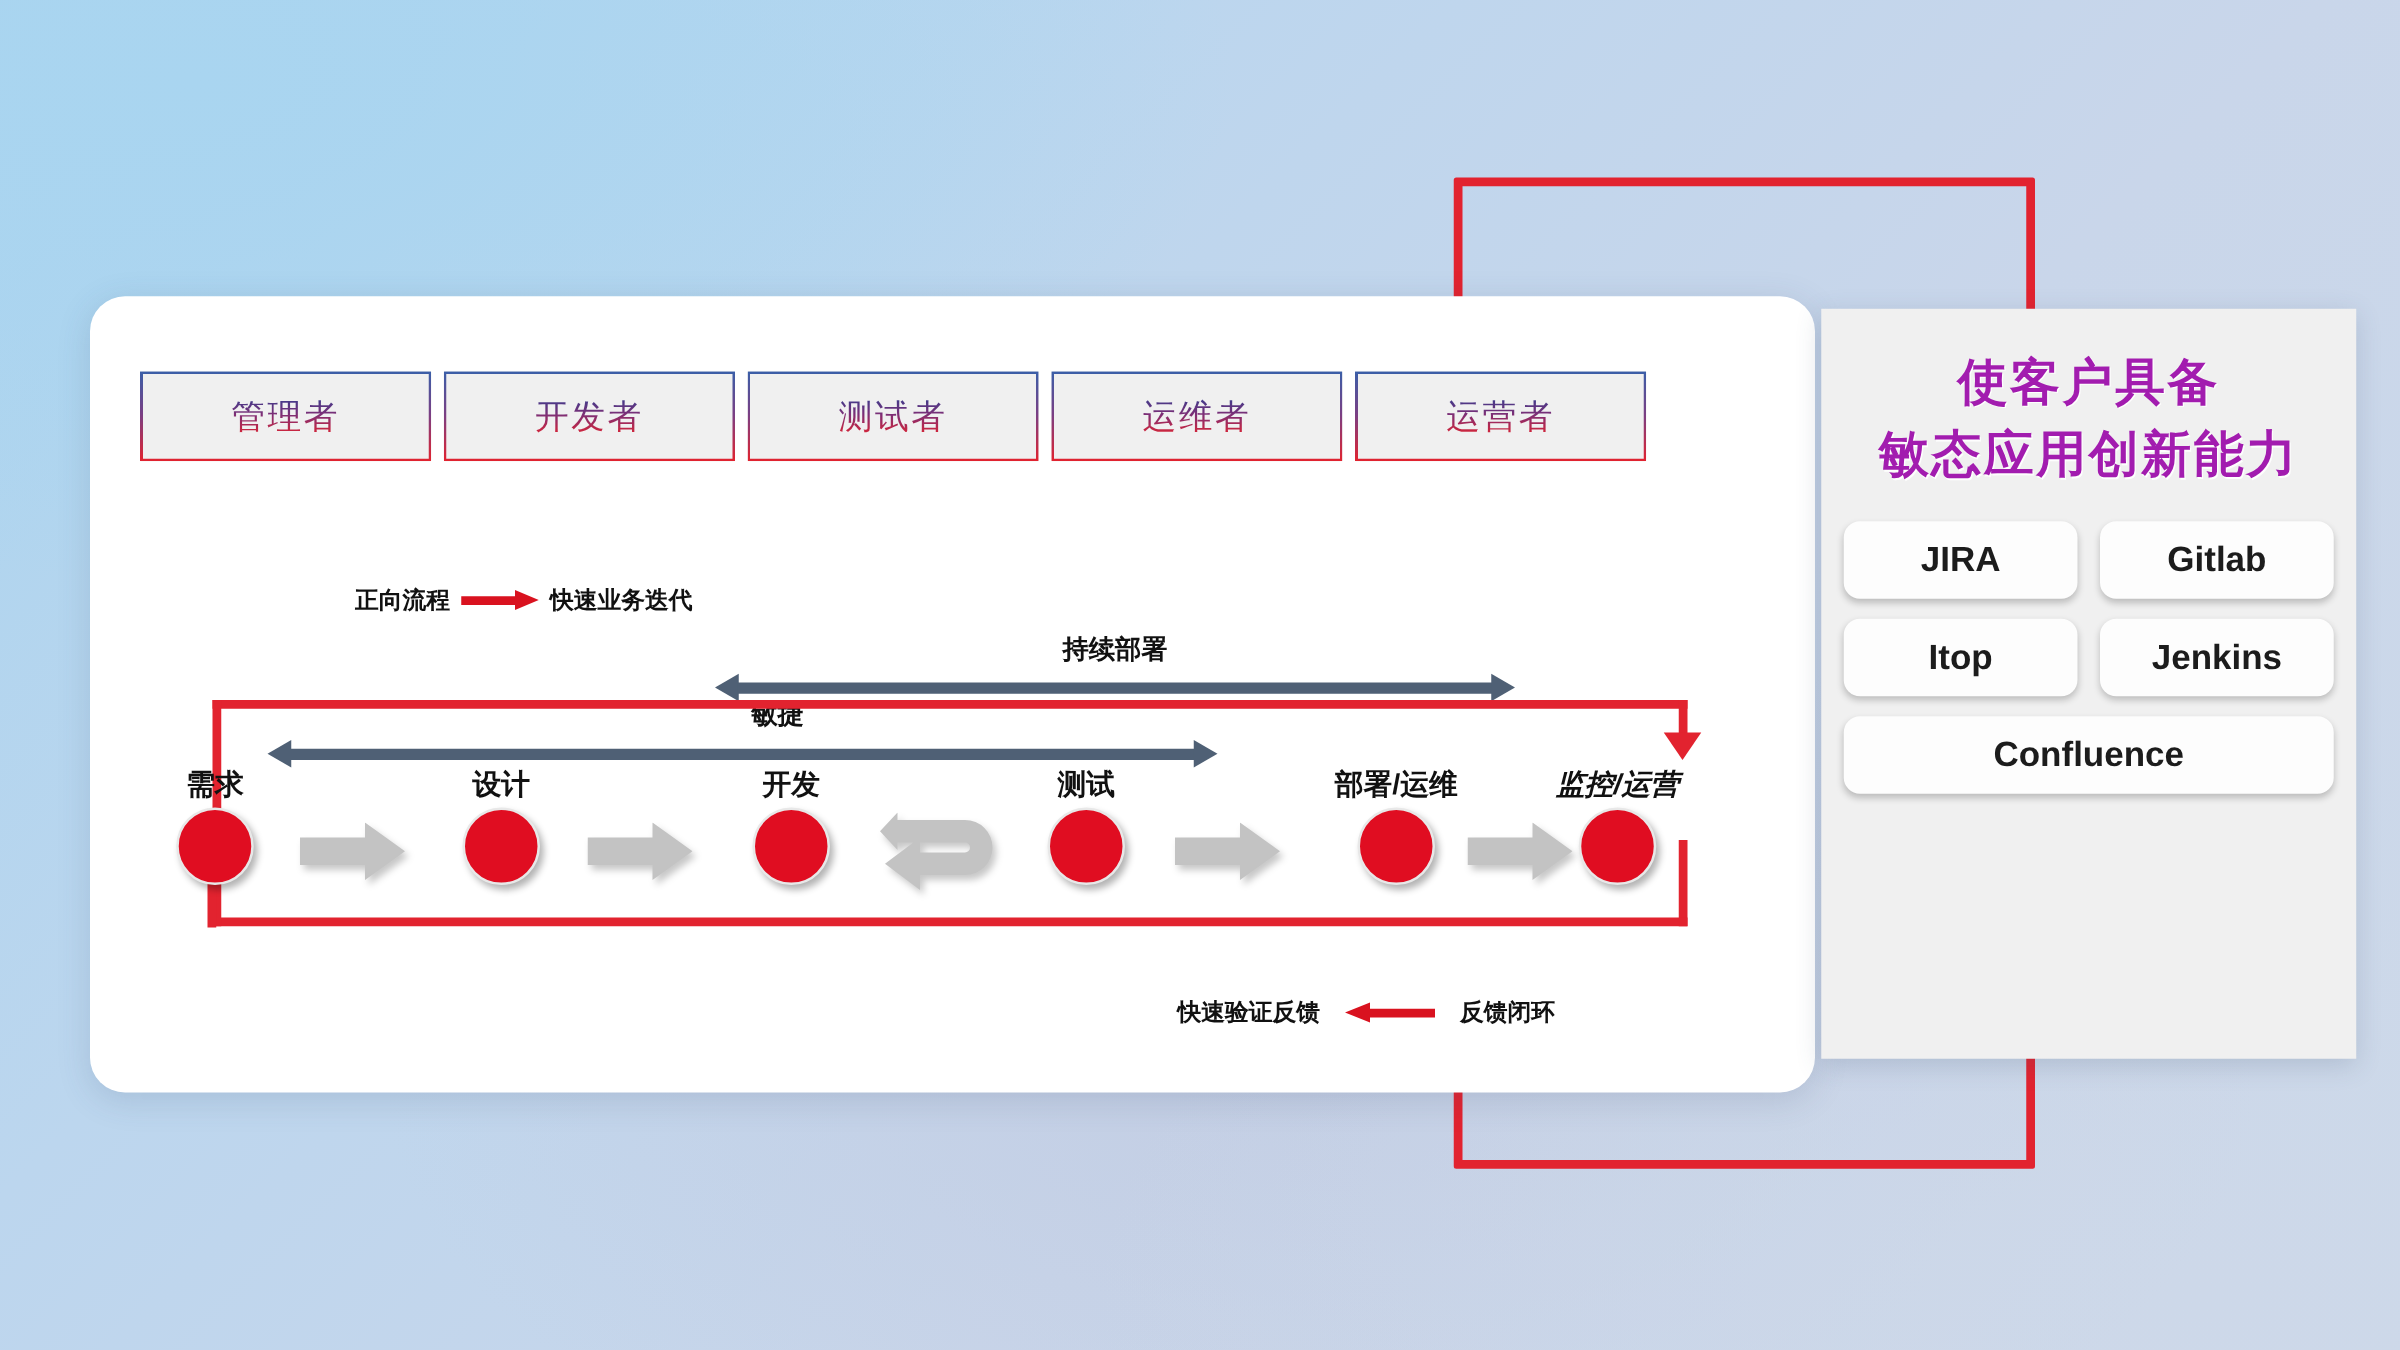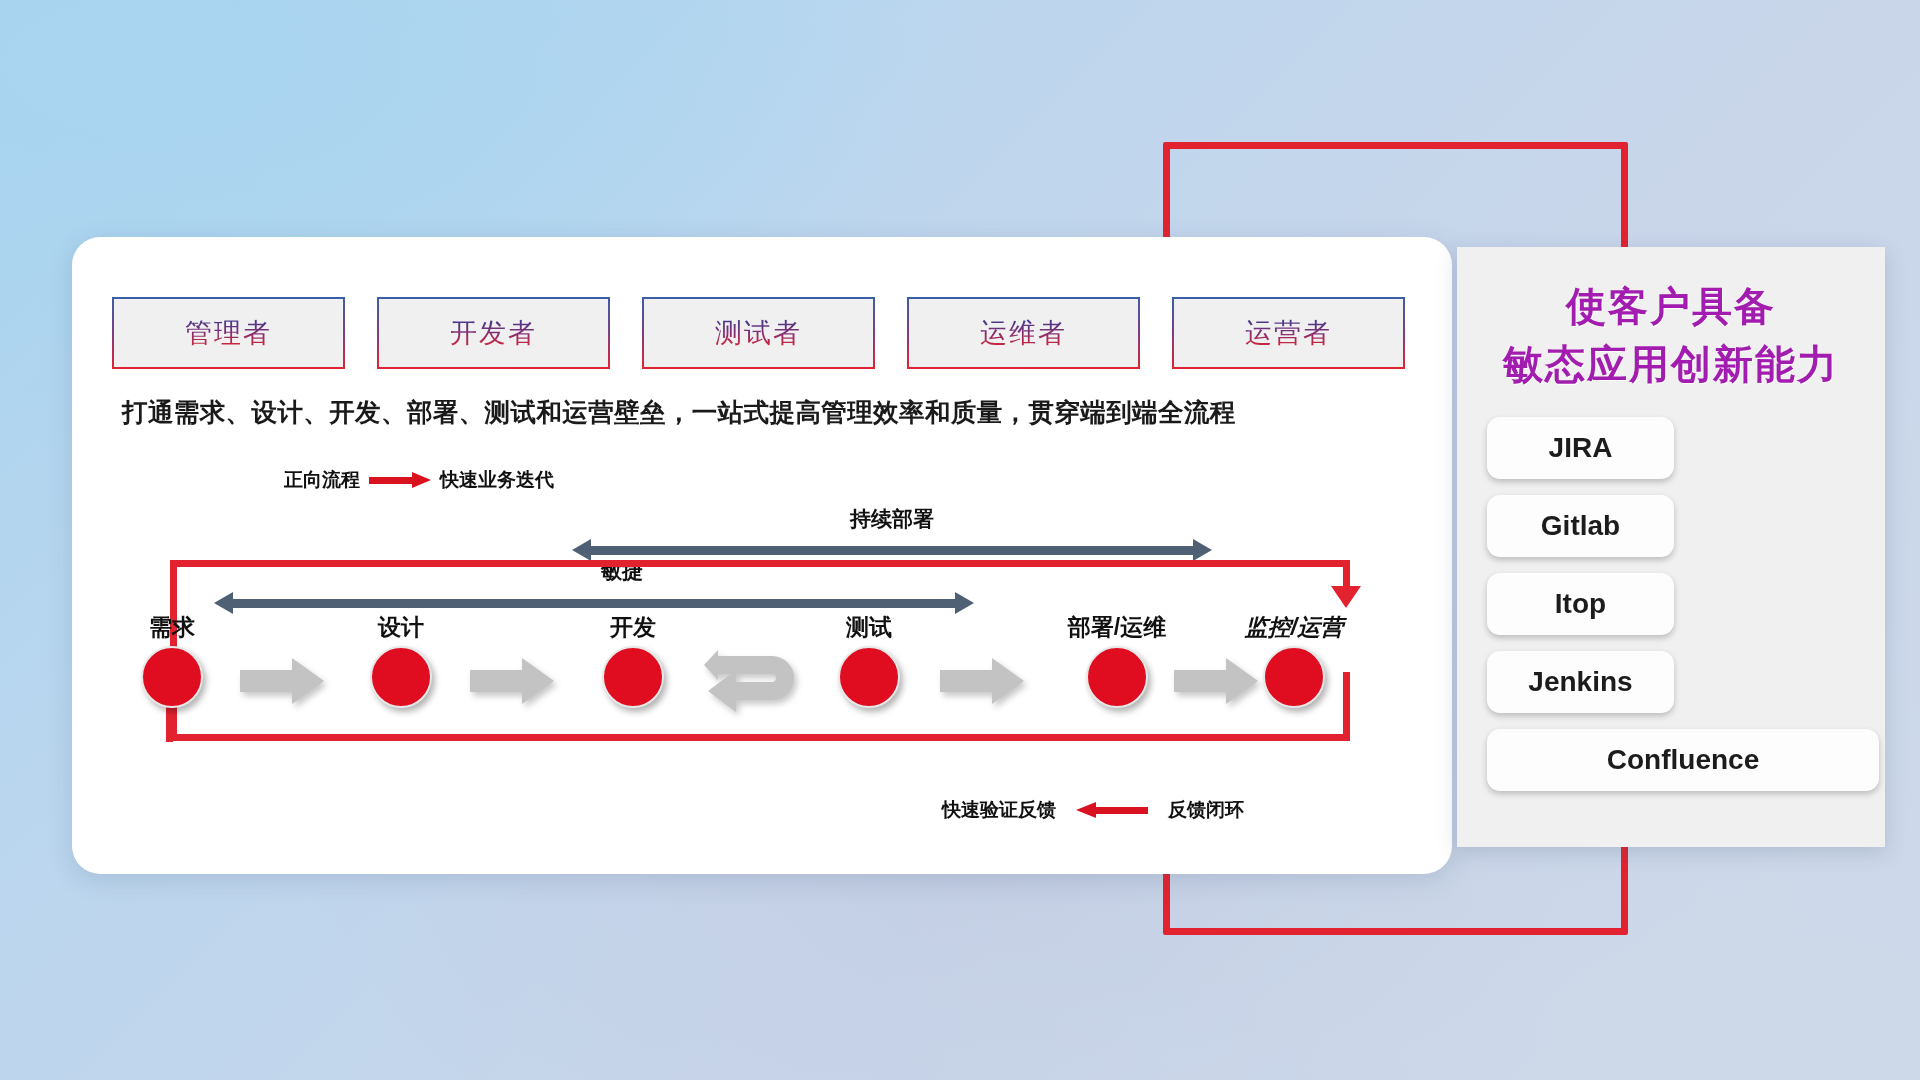--- a/index.html
+++ b/index.html
@@ -29,21 +29,21 @@
     position:absolute;
     left:72px; top:237px;
     width:1380px; height:637px;
     background:#ffffff;
     border-radius:28px;
     box-shadow: 0 6px 26px rgba(60,80,110,0.17);
     z-index:3;
   }
 
   
-  .roles { position:absolute; left:40px; top:60px; display:flex; gap:32px;border-radius:24px; }
+  .roles { position:absolute; left:40px; top:60px; display:flex; gap:10px;border-radius:24px; }
   .role-box {
     width:233px; height:72px;
     background:#f0f0f0;
     display:flex; align-items:center; justify-content:center;
     position:relative;
     border-radius:1px;
   }
   .role-box::before {
     content:""; position:absolute; inset:0;
     padding:2px;
@@ -181,21 +181,20 @@
   }
   .chips { margin-top:24px; padding:0 18px; display:flex; flex-wrap:wrap; gap:16px 18px; }
   .chip {
     background:#fdfdfd;
     border-radius:13px;
     height:62px;
     display:flex; align-items:center; justify-content:center;
     font-size:28px; font-weight:bold; color:#1c1c1c;
     box-shadow: 0 3px 6px rgba(0,0,0,0.22);
     flex: 0 0 calc(50% - 9px);
-    margin-left: 12px;
   }
   .chip.wide { flex: 0 0 100%; }
 </style>
 </head>
 <body>
 
 <div class="red-frame"></div>
 
 <div class="card">
 
@@ -210,21 +209,20 @@
       <span class="role-label">测试者</span>
     </div>
     <div class="role-box">
       <span class="role-label">运维者</span>
     </div>
     <div class="role-box">
       <span class="role-label">运营者</span>
     </div>
   </div>
 
-  <div class="desc">打通需求、设计、开发、部署、测试和运营壁垒，一站式提高管理效率和质量，贯穿端到端全流程</div>
 
   <div class="legend-fwd">
     <span>正向流程</span>
     <span class="arrow-red"></span>
     <span>快速业务迭代</span>
   </div>
 
   <div class="dbl-label" style="left:690px; top:268px; width:260px;">持续部署</div>
   <div class="dbl-arrow" style="left:500px; top:302px; width:640px;">
     <span class="head-l"></span>

